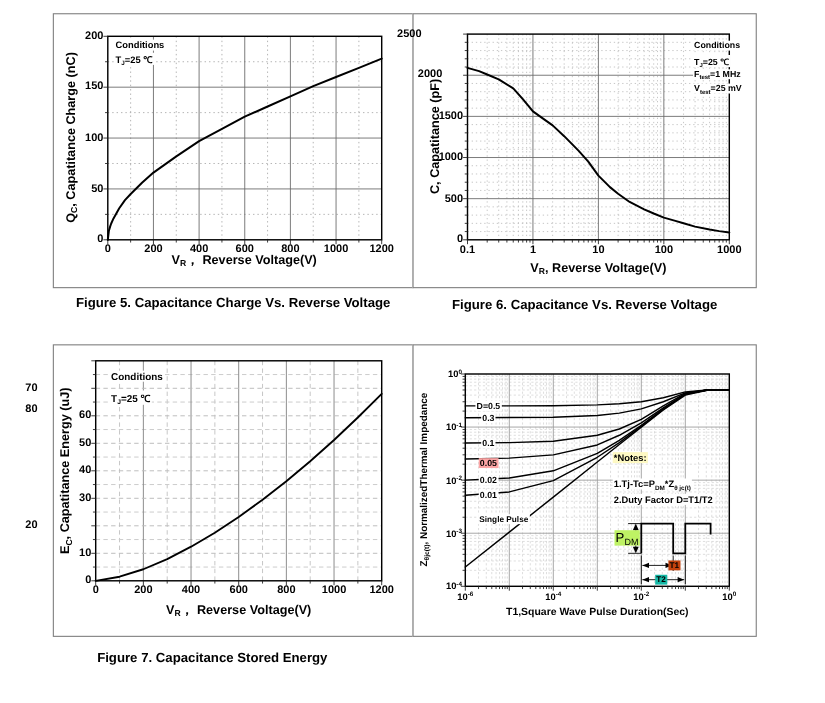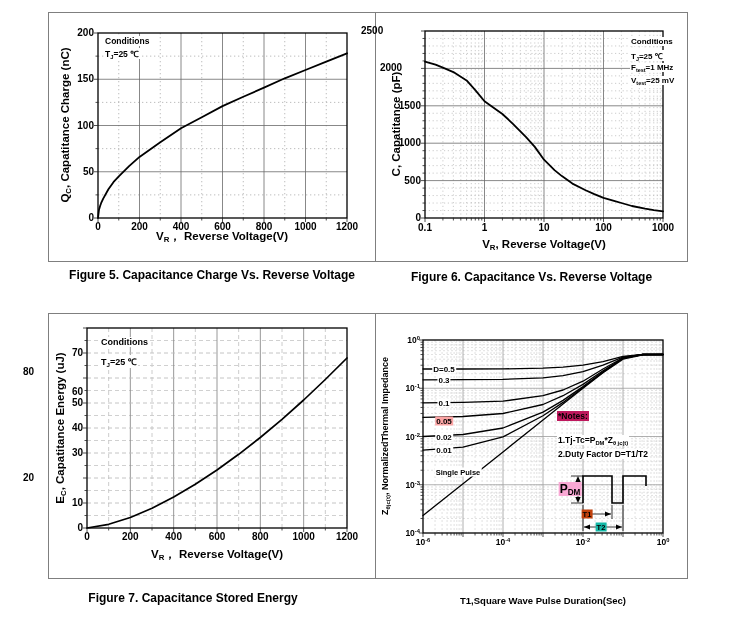--- a/index.html
+++ b/index.html
@@ -503,50 +503,50 @@
     <div class="t" style="left: 217px; top: 531px; font-size: 10px; font-weight: bold; transform: translateX(-50%);">600</div>
     <div class="t" style="left: 260.333px; top: 531px; font-size: 10px; font-weight: bold; transform: translateX(-50%);">800</div>
     <div class="t" style="left: 303.667px; top: 531px; font-size: 10px; font-weight: bold; transform: translateX(-50%);">1000</div>
     <div class="t" style="left: 347px; top: 531px; font-size: 10px; font-weight: bold; transform: translateX(-50%);">1200</div>
     <div class="t" style="left: 23px; top: 528px; font-size: 10px; font-weight: bold; width: 60px; text-align: right; transform: translateY(-52%);">0</div>
     <div class="t" style="left: 23px; top: 503px; font-size: 10px; font-weight: bold; width: 60px; text-align: right; transform: translateY(-52%);">10</div>
     <div class="t" style="left: 23px; top: 478px; font-size: 10px; font-weight: bold; width: 60px; text-align: left; transform: translateY(-52%);">20</div>
     <div class="t" style="left: 23px; top: 453px; font-size: 10px; font-weight: bold; width: 60px; text-align: right; transform: translateY(-52%);">30</div>
     <div class="t" style="left: 23px; top: 428px; font-size: 10px; font-weight: bold; width: 60px; text-align: right; transform: translateY(-52%);">40</div>
     <div class="t" style="left: 23px; top: 403px; font-size: 10px; font-weight: bold; width: 60px; text-align: right; transform: translateY(-52%);">50</div>
-    <div class="t" style="left: 23px; top: 378px; font-size: 10px; font-weight: bold; width: 60px; text-align: right; transform: translateY(-52%); margin-top: 14px;">60</div>
-    <div class="t" style="left: 23px; top: 353px; font-size: 10px; font-weight: bold; width: 60px; text-align: right; transform: translateY(-52%);">70</div>
+    <div class="t" style="left: 23px; top: 378px; font-size: 10px; font-weight: bold; width: 60px; text-align: right; transform: translateY(-52%);">60</div>
+    <div class="t" style="left: 23px; top: 353px; font-size: 10px; font-weight: bold; width: 60px; transform: translateY(-52%);">70</div>
     <div class="t" style="left: 23px; top: 328px; font-size: 10px; font-weight: bold; width: 60px; text-align: left; transform: translateY(-52%); margin-top: 44px;">80</div>
     <div class="t" style="left: 217px; top: 547px; font-size: 11.5px; font-weight: bold; transform: translateX(-50%);">V<sub>R</sub>， Reverse Voltage(V)</div>
     <div class="t" style="left: 60px; top: 428px; font-size: 11.5px; font-weight: bold; transform: translate(-50%, -50%) rotate(-90deg);">E<sub>C</sub>, Capatitance Energy (uJ)</div>
     <div class="t" style="left: 100px; top: 337px; font-size: 9px; font-weight: bold; background: rgb(255, 255, 255); padding: 0px 1px;">Conditions</div>
     <div class="t" style="left: 100px; top: 355px; font-size: 9px; font-weight: bold; background: rgb(255, 255, 255); padding: 0px 1px;">T<sub>J</sub>=25 ℃</div>
     <div class="t" style="left: 423px; top: 537px; font-size: 8.5px; font-weight: bold; transform: translateX(-50%);">10<sup>-6</sup></div>
     <div class="t" style="left: 503px; top: 537px; font-size: 8.5px; font-weight: bold; transform: translateX(-50%);">10<sup>-4</sup></div>
     <div class="t" style="left: 583px; top: 537px; font-size: 8.5px; font-weight: bold; transform: translateX(-50%);">10<sup>-2</sup></div>
     <div class="t" style="left: 663px; top: 537px; font-size: 8.5px; font-weight: bold; transform: translateX(-50%);">10<sup>0</sup></div>
     <div class="t" style="left: 360px; top: 340px; font-size: 8.5px; font-weight: bold; width: 60px; text-align: right; transform: translateY(-52%);">10<sup>0</sup></div>
     <div class="t" style="left: 360px; top: 388.25px; font-size: 8.5px; font-weight: bold; width: 60px; text-align: right; transform: translateY(-52%);">10<sup>-1</sup></div>
     <div class="t" style="left: 360px; top: 436.5px; font-size: 8.5px; font-weight: bold; width: 60px; text-align: right; transform: translateY(-52%);">10<sup>-2</sup></div>
     <div class="t" style="left: 360px; top: 484.75px; font-size: 8.5px; font-weight: bold; width: 60px; text-align: right; transform: translateY(-52%);">10<sup>-3</sup></div>
     <div class="t" style="left: 360px; top: 533px; font-size: 8.5px; font-weight: bold; width: 60px; text-align: right; transform: translateY(-52%);">10<sup>-4</sup></div>
-    <div class="t" style="left: 543px; top: 551px; font-size: 9.5px; font-weight: bold; transform: translateX(-50%); margin-top: 44px;">T1,Square Wave Pulse Duration(Sec)</div>
+    <div class="t" style="left: 543px; top: 551px; font-size: 9.5px; font-weight: bold; transform: translateX(-50%);">T1,Square Wave Pulse Duration(Sec)</div>
     <div class="t" style="left: 385px; top: 436px; font-size: 9px; font-weight: bold; transform: translate(-50%, -50%) rotate(-90deg);">Z<sub>θjc(t)</sub>, NormalizedThermal Impedance</div>
-    <div class="t" style="left: 557px; top: 411px; font-size: 8.5px; font-weight: bold; background: #be185d; padding: 0px 1px;">*Notes:</div>
+    <div class="t" style="left: 557px; top: 411px; font-size: 8.5px; font-weight: bold; background: #fef9c3; padding: 0px 1px;">*Notes:</div>
     <div class="t" style="left: 557px; top: 435px; font-size: 8.5px; font-weight: bold; background: rgb(255, 255, 255); padding: 0px 1px;">1.Tj-Tc=P<sub>DM</sub>*Z<sub>θ jc(t)</sub></div>
     <div class="t" style="left: 557px; top: 449px; font-size: 8.5px; font-weight: bold; background: rgb(255, 255, 255); padding: 0px 1px;">2.Duty Factor D=T1/T2</div>
     <div class="t" style="left: 444px; top: 369.049px; font-size: 8px; font-weight: bold; background: rgb(255, 255, 255); padding: 0px 1px; transform: translate(-50%, -50%);">D=0.5</div>
     <div class="t" style="left: 444px; top: 379.754px; font-size: 8px; font-weight: bold; background: rgb(255, 255, 255); padding: 0px 1px; transform: translate(-50%, -50%);">0.3</div>
     <div class="t" style="left: 444px; top: 402.775px; font-size: 8px; font-weight: bold; background: rgb(255, 255, 255); padding: 0px 1px; transform: translate(-50%, -50%);">0.1</div>
     <div class="t" style="left: 444px; top: 421px; font-size: 8px; font-weight: bold; background: #fca5a5; padding: 0px 1px; transform: translate(-50%, -50%);">0.05</div>
     <div class="t" style="left: 444px; top: 436.5px; font-size: 8px; font-weight: bold; background: rgb(255, 255, 255); padding: 0px 1px; transform: translate(-50%, -50%);">0.02</div>
     <div class="t" style="left: 444px; top: 450.203px; font-size: 8px; font-weight: bold; background: rgb(255, 255, 255); padding: 0px 1px; transform: translate(-50%, -50%);">0.01</div>
     <div class="t" style="left: 458px; top: 472px; font-size: 7.5px; font-weight: bold; background: rgb(255, 255, 255); padding: 0px 1px; transform: translate(-50%, -50%);">Single Pulse</div>
-    <div class="t" style="left: 570px; top: 489px; font-size: 12px; font-weight: bold; background: #f9a8d4; padding: 0px 1px; transform: translate(-50%, -50%);">P<sub>DM</sub></div>
-    <div class="t" style="left: 587px; top: 514px; font-size: 7.5px; font-weight: bold; background: #c2410c; padding: 0px 1px; transform: translate(-50%, -50%);">T1</div>
+    <div class="t" style="left: 570px; top: 489px; font-size: 12px; font-weight: normal; background: #bef264; padding: 0px 1px; transform: translate(-50%, -50%);">P<sub>DM</sub></div>
+    <div class="t" style="left: 613px; top: 514px; font-size: 7.5px; font-weight: bold; background: #c2410c; padding: 0px 1px; transform: translate(-50%, -50%);">T1</div>
     <div class="t" style="left: 601px; top: 527px; font-size: 7.5px; font-weight: bold; background: #14b8a6; padding: 0px 1px; transform: translate(-50%, -50%);">T2</div>
   </div>
 
 <div class="caption" style="left:48px;top:268px;width:328px">Figure 5. Capacitance Charge Vs. Reverse Voltage</div>
 <div class="caption" style="left:375px;top:270px;width:313px">Figure 6. Capacitance Vs. Reverse Voltage</div>
 <div class="caption" style="left:48px;top:591px;width:290px">Figure 7. Capacitance Stored Energy</div>
 <div class="caption8" style="left:413px;top:587px">
 </div>
 
 </body></html>

